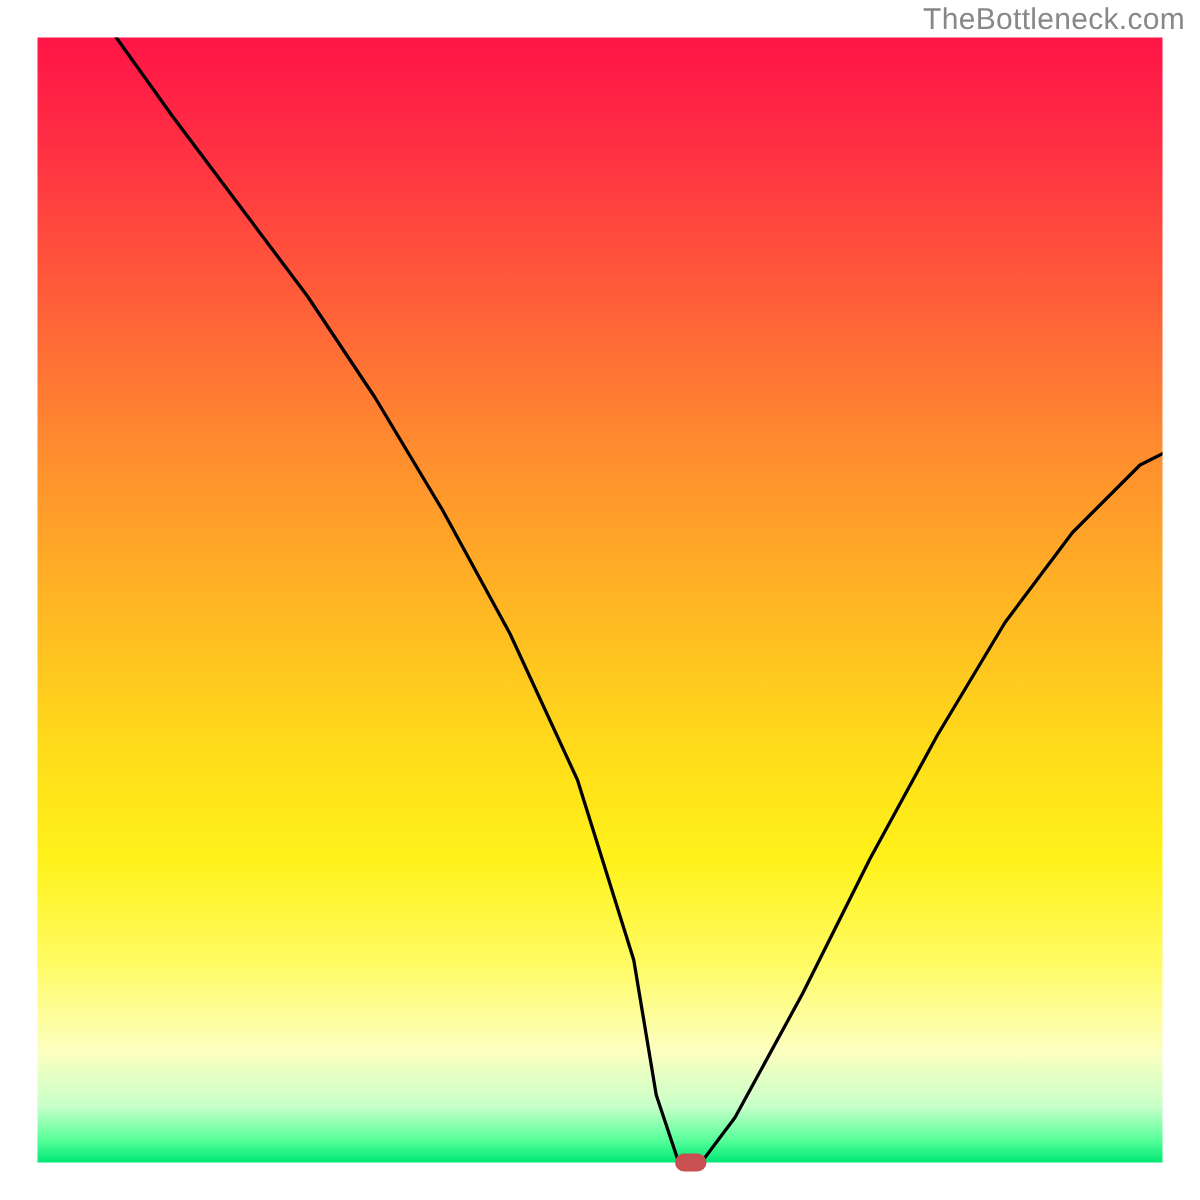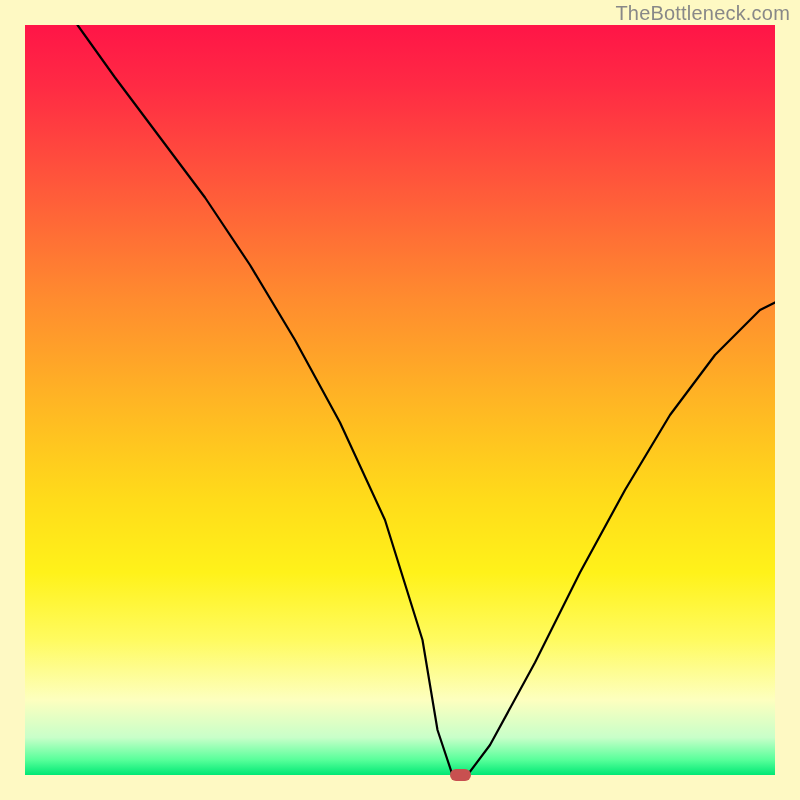--- a/index.html
+++ b/index.html
@@ -9,21 +9,21 @@
     height: 800px;
     background: #000000;
     overflow: hidden;
   }
   .frame {
     position: absolute;
     left: 0;
     top: 0;
     width: 800px;
     height: 800px;
-    background: #fef9c3;
+    background: #ffffff;
   }
   .watermark {
     position: absolute;
     top: 2px;
     right: 10px;
     color: #888888;
     font-family: Arial, Helvetica, sans-serif;
     font-size: 20px;
     letter-spacing: 0.2px;
     z-index: 10;

